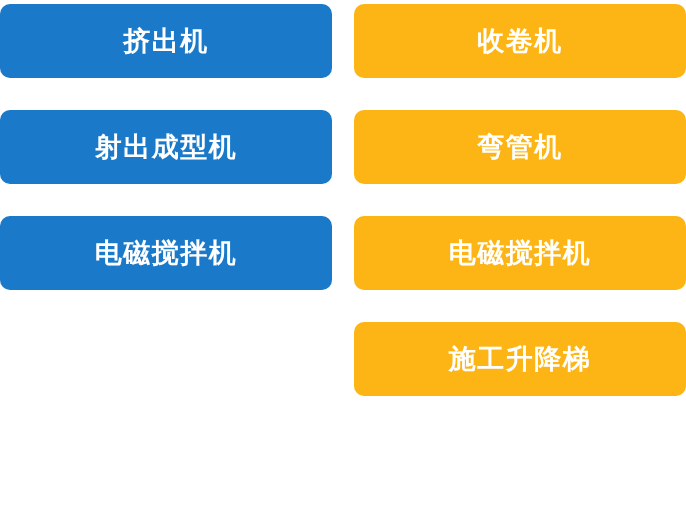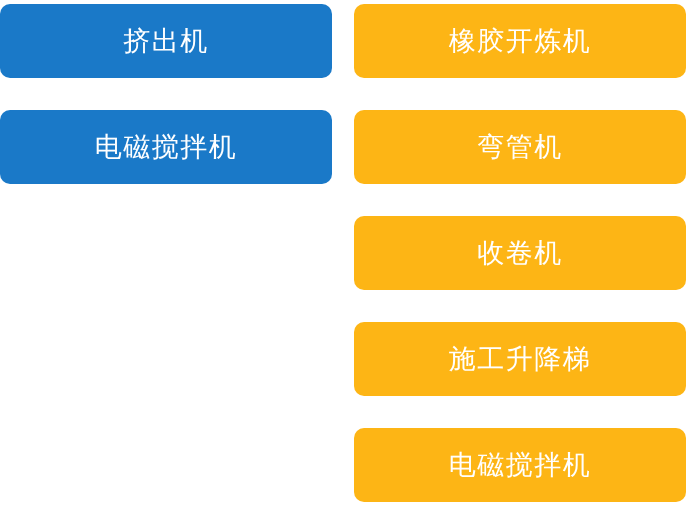--- a/index.html
+++ b/index.html
@@ -39,21 +39,21 @@
     box-sizing: border-box;
     width: 332px;
     height: 74px;
     margin-bottom: 32px;
     border-radius: 10px;
     display: flex;
     align-items: center;
     justify-content: center;
     color: #ffffff;
     font-size: 27px;
-    font-weight: normal;
+    font-weight: bold;
     letter-spacing: 1.5px;
     line-height: 1;
     user-select: none;
     cursor: pointer;
   }
   .pill.blue   { background-color: #1a79c8; }
   .pill.orange { background-color: #fdb515; }
   .pill-label {
     display: block;
     text-align: center;
@@ -63,35 +63,35 @@
 </head>
 <body>
 
 <div id="board">
 
   <div class="column" id="col-left">
     <div class="pill blue">
       <span class="pill-label">挤出机</span>
     </div>
     <div class="pill blue">
+      <span class="pill-label">射出成型机</span>
+    </div>
+    <div class="pill blue">
       <span class="pill-label">电磁搅拌机</span>
     </div>
   </div>
 
   <div class="column" id="col-right">
     <div class="pill orange">
-      <span class="pill-label">橡胶开炼机</span>
+      <span class="pill-label">收卷机</span>
     </div>
     <div class="pill orange">
       <span class="pill-label">弯管机</span>
     </div>
     <div class="pill orange">
-      <span class="pill-label">收卷机</span>
+      <span class="pill-label">电磁搅拌机</span>
     </div>
     <div class="pill orange">
       <span class="pill-label">施工升降梯</span>
-    </div>
-    <div class="pill orange">
-      <span class="pill-label">电磁搅拌机</span>
     </div>
   </div>
 
 </div>
 
 </body></html>

